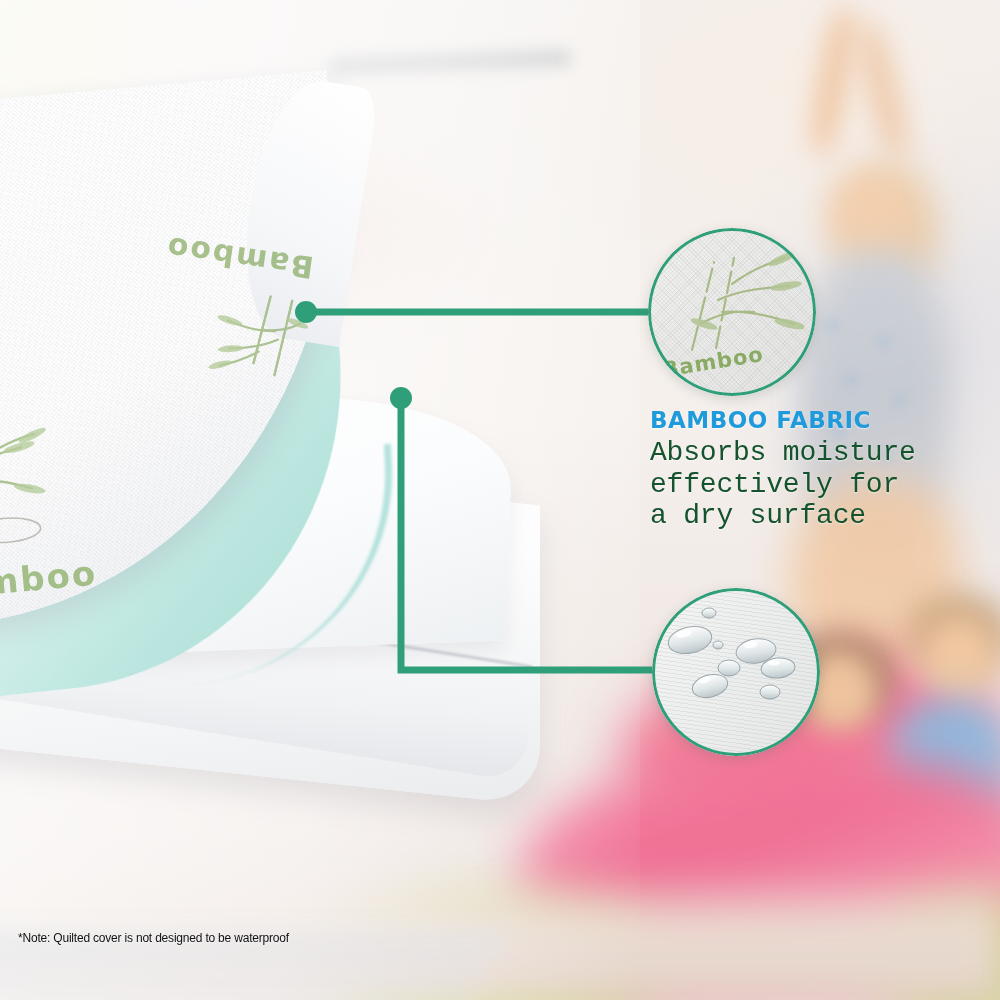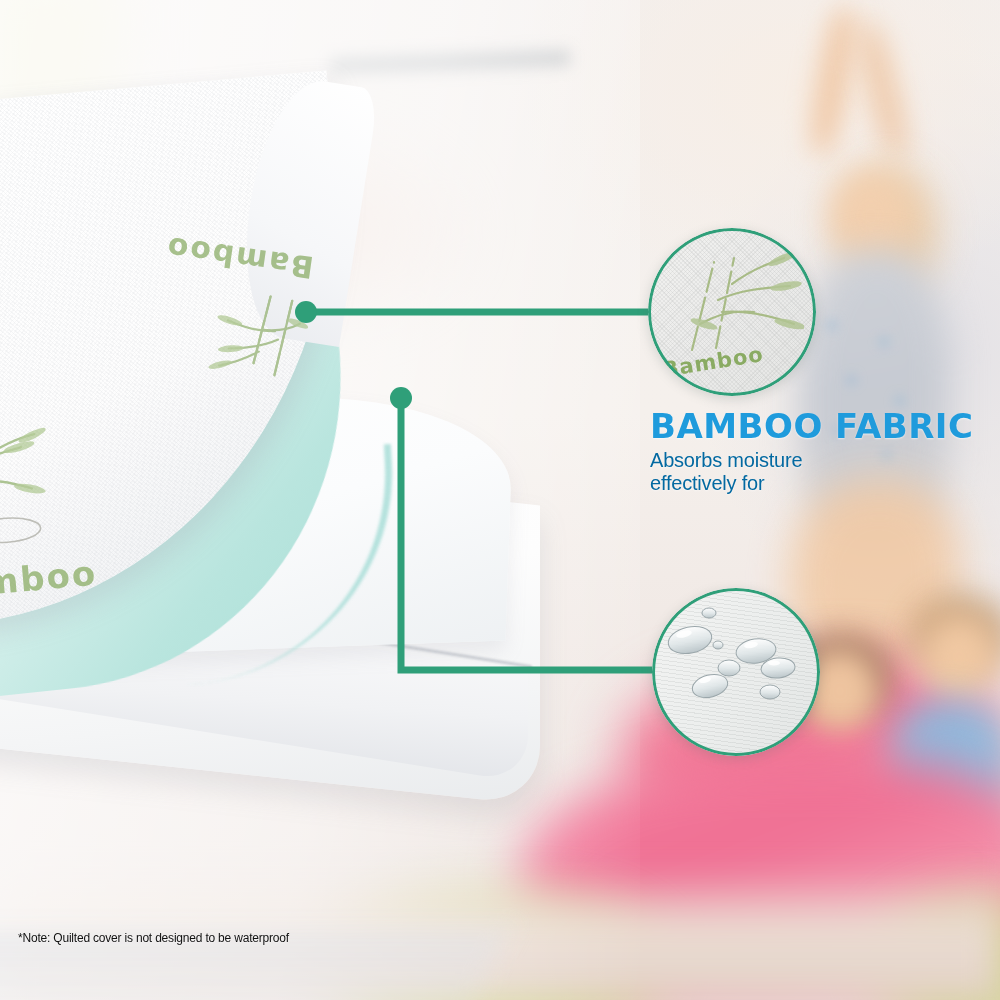--- a/index.html
+++ b/index.html
@@ -442,30 +442,30 @@
   .headline .l2 { letter-spacing: -.5px; }
 
   .feature {
     position: absolute;
     width: 330px;
   }
   .feature-title {
     color: #1f9bdc;
     font-family: "DejaVu Sans", sans-serif;
     font-weight: 700;
-    font-size: 34px;
+    font-size: 23px;
     letter-spacing: .5px;
     line-height: 1.1;
     text-shadow: 0 1px 2px rgba(255,255,255,.6);
     margin-bottom: 4px;
   }
   .feature-body {
-    color: #0369a1;
-    font-family: Liberation Sans, sans-serif;
-    font-size: 20px;
+    color: #14532d;
+    font-family: Liberation Mono, monospace;
+    font-size: 28px;
     line-height: 1.12;
     letter-spacing: -.2px;
     text-shadow: 0 1px 2px rgba(255,255,255,.55);
   }
   .feature-body span { display: block; }
 
   .footnote {
     position: absolute;
     left: 18px;
     top: 931px;
@@ -625,19 +625,20 @@
     </svg>
     <div class="circle-ring"></div>
   </div>
 
 
   <div class="feature" style="left:650px; top:408px;">
     <div class="feature-title">BAMBOO FABRIC</div>
     <div class="feature-body">
       <span>Absorbs moisture</span>
       <span>effectively for</span>
+      <span>a dry surface</span>
     </div>
   </div>
 
 
   <div class="footnote">*Note: Quilted cover is not designed to be waterproof</div>
 
 </div>
 
 </body></html>

